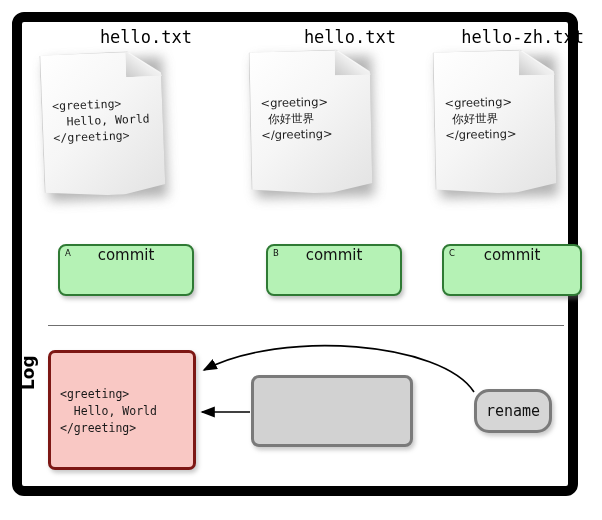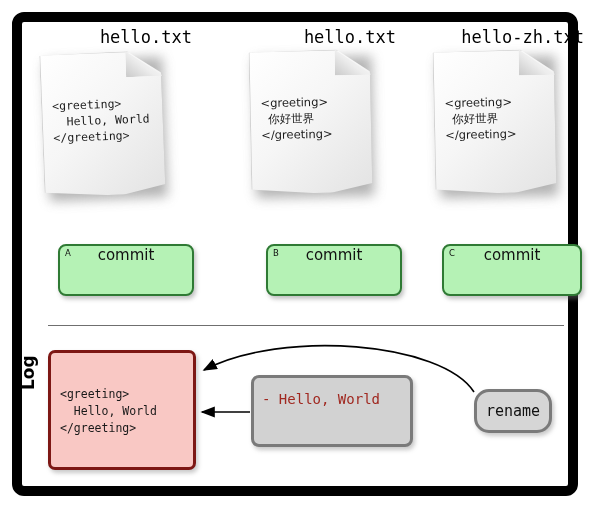--- a/index.html
+++ b/index.html
@@ -299,21 +299,20 @@
 
     <div class="log-label">Log</div>
 
     <div class="log-box">
       <div class="text">&lt;greeting&gt;
   Hello, World
 &lt;/greeting&gt;</div>
     </div>
 
     <div class="diff-box">
-      <div class="line minus">- Hello, World</div>
     </div>
 
     <div class="rename-box">
       <div class="label">rename</div>
     </div>
 
     <svg class="arrows" viewBox="0 0 546 464" width="546" height="464">
       <defs>
         <marker id="arrowhead" markerWidth="9" markerHeight="7" refX="8" refY="3.5" orient="auto">
           <polygon points="0 0, 9 3.5, 0 7" fill="#000000"></polygon>

